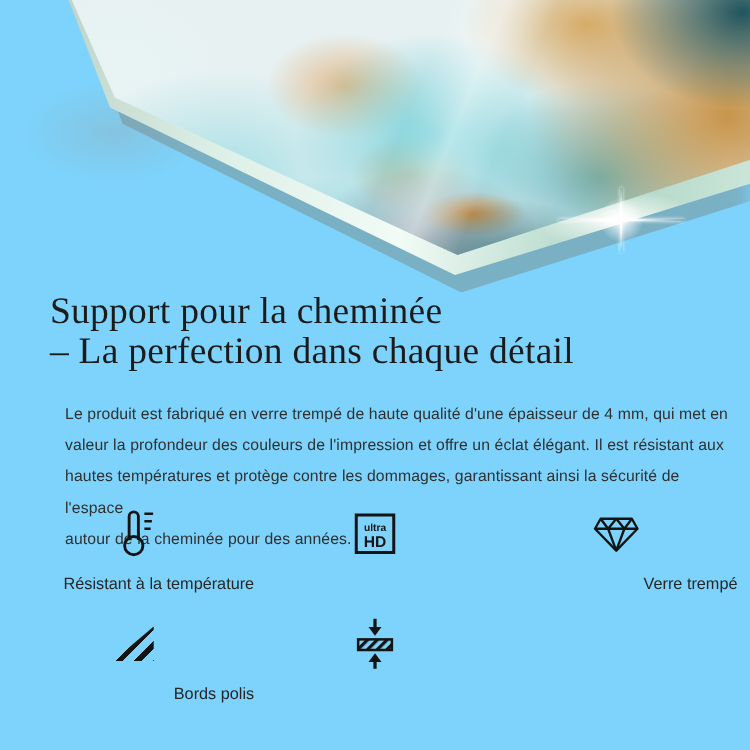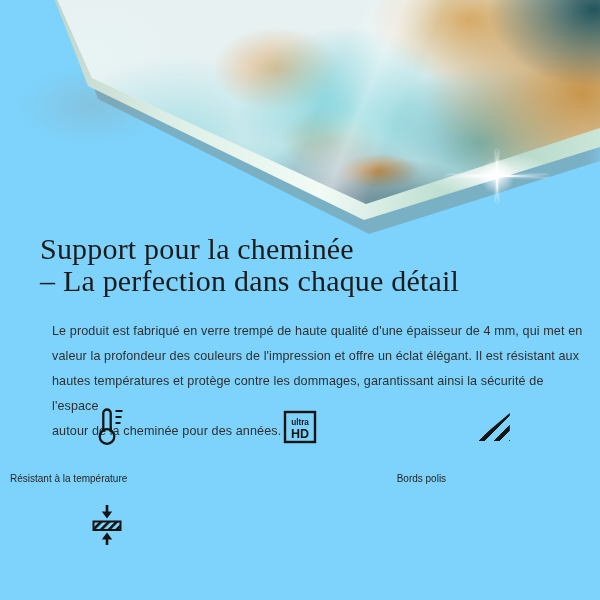--- a/index.html
+++ b/index.html
@@ -74,23 +74,23 @@
     position:absolute; left:40px; top:307px; width:540px;
     font-size:12.6px; line-height:25px; color:#303030;
     white-space:pre-line; letter-spacing:0.1px;
   }
 
   
   .features {
     position:absolute; left:10px; top:404px; width:580px;
     display:grid; grid-template-columns:repeat(3, 1fr); row-gap:18px;
   }
-  .feature { text-align:left; }
+  .feature { text-align:right; }
   .icon-box { height:46px; display:flex; align-items:center; justify-content:center; }
-  .feature-label { margin-top:23px; font-size:10px; color:#262626; }
+  .feature-label { margin-top:9px; font-size:13px; color:#262626; }
   .icon-svg { display:block; }
   .stripes {
     width:33px; height:28px;
     clip-path:polygon(0 100%, 100% 100%, 100% 0);
     background:repeating-linear-gradient(135deg, #141414 0 4.2px, transparent 4.2px 10.6px);
   }
 </style>
 </head>
 <body>
 
@@ -135,20 +135,29 @@
       <div class="icon-box">
         <svg class="icon-svg" width="38" height="38" viewBox="0 0 38 38" fill="none">
           <rect x="4" y="4" width="30" height="30" stroke="#141414" stroke-width="2.4"></rect>
           <text x="19" y="16.5" text-anchor="middle" font-family="Liberation Sans, sans-serif" font-size="8.2" font-weight="bold" fill="#141414">ultra</text>
           <text x="19" y="29.5" text-anchor="middle" font-family="Liberation Sans, sans-serif" font-size="12.5" font-weight="bold" fill="#141414">HD</text>
         </svg>
       </div>
     </div>
 
 
+    <div class="feature">
+      <div class="icon-box">
+        <svg class="icon-svg" width="40" height="32" viewBox="0 0 40 32" fill="none">
+          <path d="M7.5 4 L32.5 4 L37 12 L20 29.5 L3 12 Z" stroke="#141414" stroke-width="1.9" stroke-linejoin="round"></path>
+          <path d="M3 12 L37 12 M7.5 4 L13.5 12 M20 4 L13.5 12 M20 4 L26.5 12 M32.5 4 L26.5 12 M13.5 12 L20 29.5 M26.5 12 L20 29.5" stroke="#141414" stroke-width="1.9" stroke-linejoin="round"></path>
+        </svg>
+      </div>
+      <div class="feature-label">Verre trempé</div>
+    </div>
 
     <div class="feature">
       <div class="icon-box">
         <div class="stripes"></div>
       </div>
       <div class="feature-label">Bords polis</div>
     </div>
 
     <div class="feature">
       <div class="icon-box">

